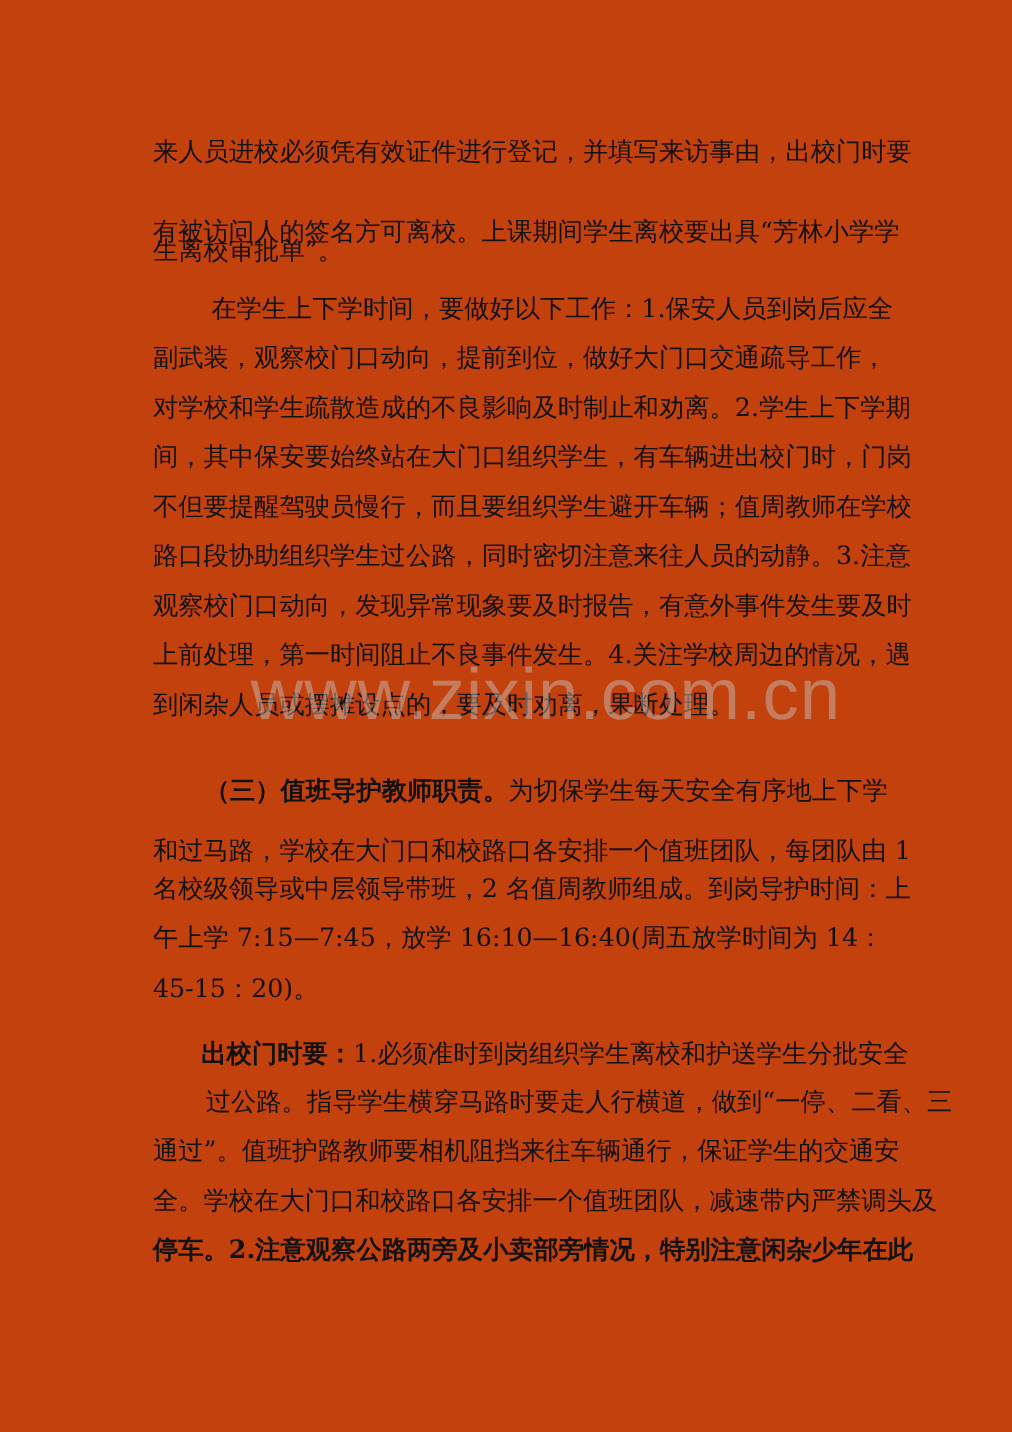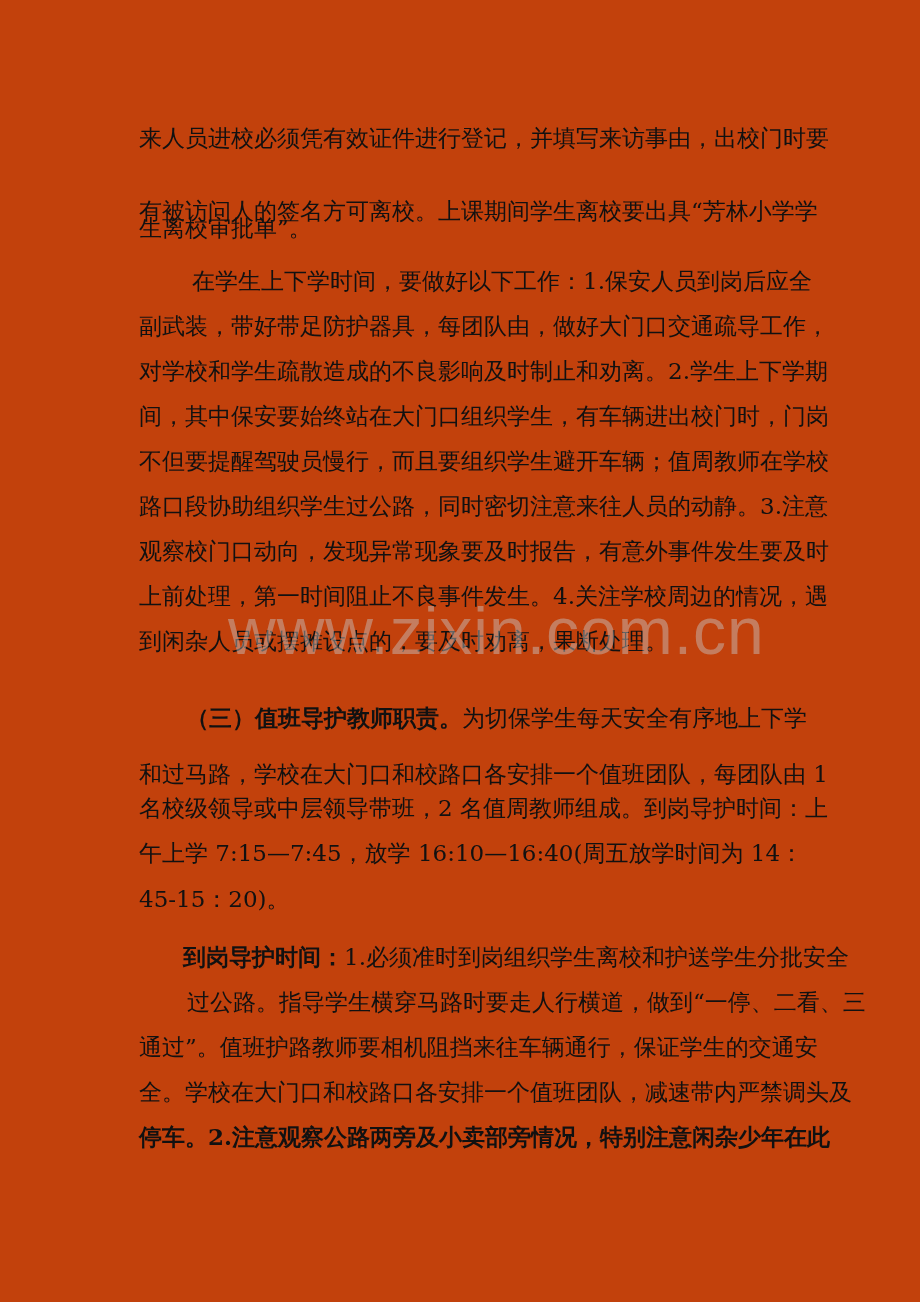--- a/index.html
+++ b/index.html
@@ -63,21 +63,21 @@
 <div class="page">
 
   <div>
     <div class="line" style="top:123px;">来人员进校必须凭有效证件进行登记，并填写来访事由，出校门时要</div>
     <div class="line" style="top:164px;margin-top:32px;">有被访问人的签名方可离校。上课期间学生离校要出具“芳林小学学</div>
     <div class="line last" style="top:213px;">生离校审批单”。</div>
   </div>
 
   <div>
     <div class="line" style="top:266px; left:192px; width:589px;">在学生上下学时间，要做好以下工作：1.保安人员到岗后应全</div>
-    <div class="line" style="top:311px;">副武装，带好带足防护器具，每团队由，做好大门口交通疏导工作，</div>
+    <div class="line" style="top:311px;">副武装，观察校门口动向，提前到位，做好大门口交通疏导工作，</div>
     <div class="line" style="top:356px;">对学校和学生疏散造成的不良影响及时制止和劝离。2.学生上下学期</div>
     <div class="line" style="top:401px;">间，其中保安要始终站在大门口组织学生，有车辆进出校门时，门岗</div>
     <div class="line" style="top:446px;">不但要提醒驾驶员慢行，而且要组织学生避开车辆；值周教师在学校</div>
     <div class="line" style="top:491px;">路口段协助组织学生过公路，同时密切注意来往人员的动静。3.注意</div>
     <div class="line" style="top:536px;">观察校门口动向，发现异常现象要及时报告，有意外事件发生要及时</div>
     <div class="line" style="top:581px;">上前处理，第一时间阻止不良事件发生。4.关注学校周边的情况，遇</div>
     <div class="line last" style="top:626px;">到闲杂人员或摆摊设点的，要及时劝离，果断处理。</div>
   </div>
 
   <div>
@@ -85,21 +85,21 @@
       <span class="bold">（三）值班导护教师职责。</span><span>为切保学生每天安全有序地上下学</span>
     </div>
     <div class="line" style="top:759px;">和过马路，学校在大门口和校路口各安排一个值班团队，每团队由 1</div>
     <div class="line" style="top:793px;">名校级领导或中层领导带班，2 名值周教师组成。到岗导护时间：上</div>
     <div class="line" style="top:838px;">午上学 7:15—7:45，放学 16:10—16:40(周五放学时间为 14：</div>
     <div class="line last" style="top:884px;">45-15：20)。</div>
   </div>
 
   <div>
     <div class="line" style="top:942px; left:183px; width:598px;">
-      <span class="bold">到岗导护时间：</span><span>1.必须准时到岗组织学生离校和护送学生分批安全</span>
+      <span class="bold">出校门时要：</span><span>1.必须准时到岗组织学生离校和护送学生分批安全</span>
     </div>
     <div class="line" style="top:987px;margin-left:48px;">过公路。指导学生横穿马路时要走人行横道，做到“一停、二看、三</div>
     <div class="line" style="top:1032px;">通过”。值班护路教师要相机阻挡来往车辆通行，保证学生的交通安</div>
     <div class="line" style="top:1077px;">全。学校在大门口和校路口各安排一个值班团队，减速带内严禁调头及</div>
     <div class="line" style="top:1122px;font-weight:bold;">停车。2.注意观察公路两旁及小卖部旁情况，特别注意闲杂少年在此</div>
   </div>
 
   <div class="watermark">www.zixin.com.cn</div>
 
 </div>

